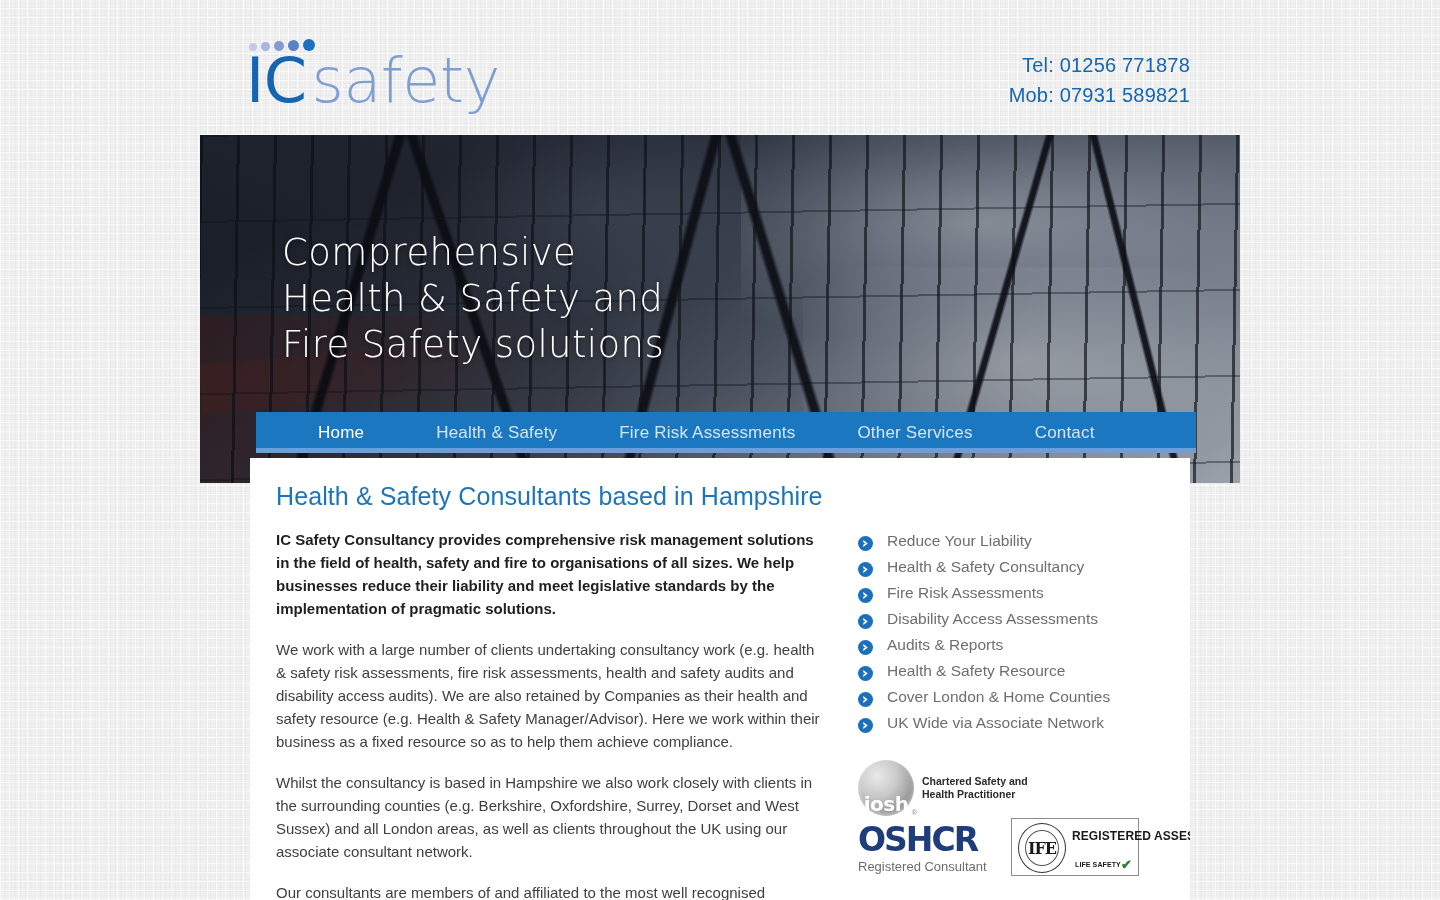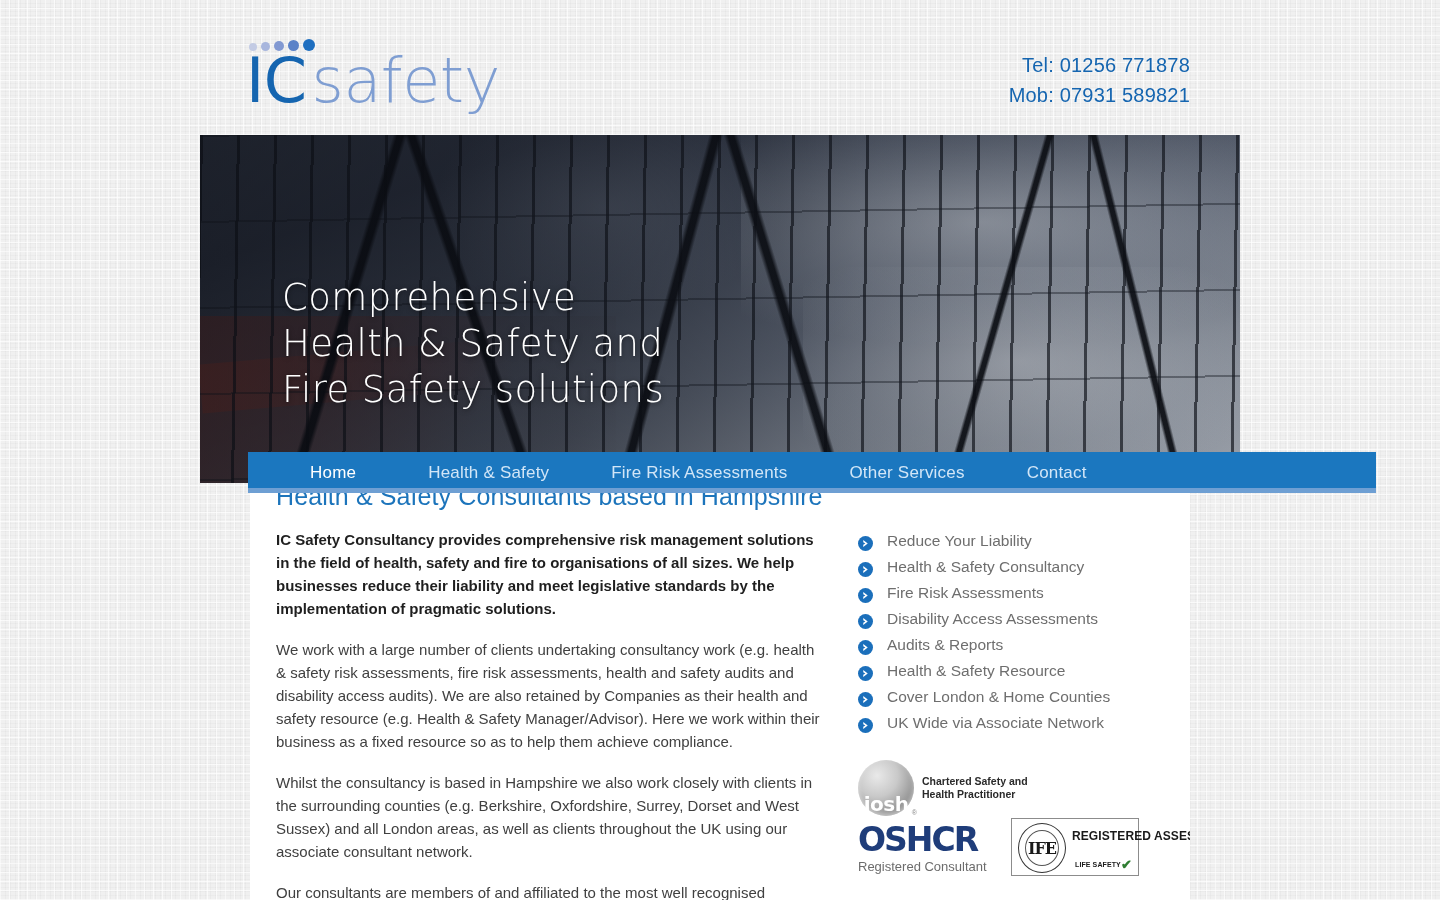--- a/index.html
+++ b/index.html
@@ -183,35 +183,33 @@
     left: 82px;
     top: 95px;
     z-index: 5;
     color: #ffffff;
     font-family: "DejaVu Sans", sans-serif;
     font-weight: 300;
     font-size: 37px;
     line-height: 46px;
     letter-spacing: 0.4px;
     text-shadow: 0 1px 5px rgba(0,0,0,0.55);
-    margin-top: 45px;
   }
   #hero-headline div { white-space: nowrap; }
 
   
   #main-nav {
     position: absolute;
-    left: 248px;
+    left: 256px;
     top: 412px;
-    width: 1128px;
+    width: 940px;
     height: 41px;
     background: #1b77bf;
     border-bottom: 5px solid #6e9fd3;
     z-index: 10;
-    margin-top: 40px;
   }
   #nav-list {
     list-style: none;
     display: flex;
     align-items: center;
     height: 41px;
     padding-left: 62px;
   }
   #nav-list li {
     color: #d2e6f7;

